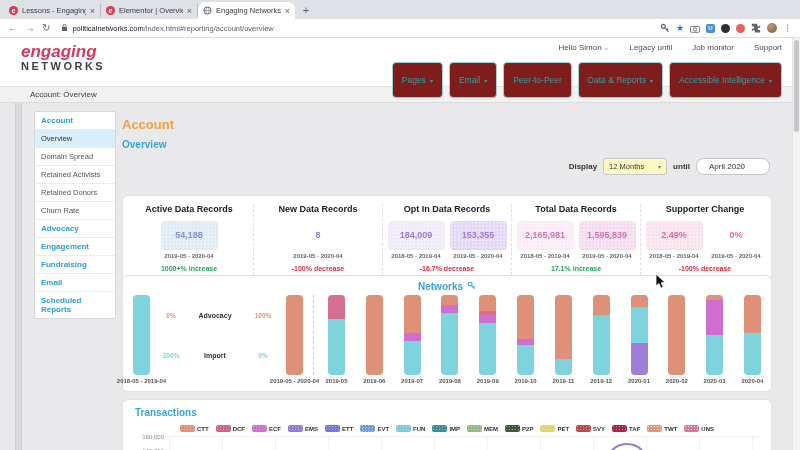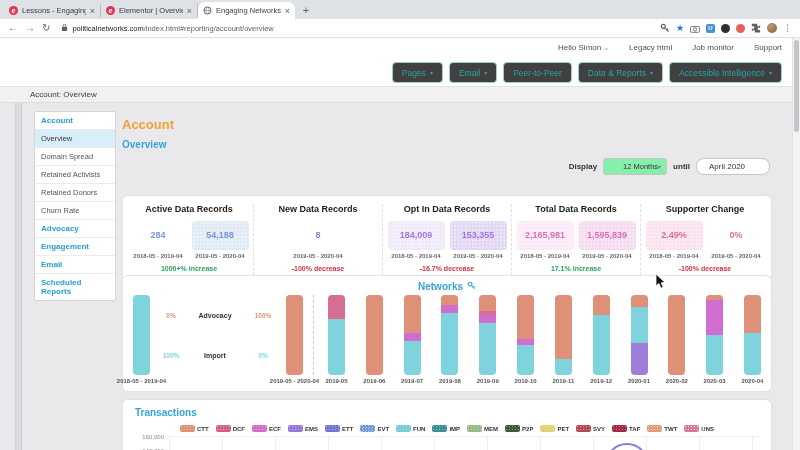--- a/index.html
+++ b/index.html
@@ -32,41 +32,41 @@
 
   
   .appheader{position:relative;height:48px;background:#fff}
   .logo{position:absolute;left:21px;top:5px;line-height:1}
   .logo .l1{color:#d63860;font-size:17px;font-weight:bold;font-style:italic;letter-spacing:0}
   .logo .l2{color:#3d434a;font-size:11px;font-weight:bold;letter-spacing:2.5px;margin-top:1px}
   .toplinks{position:absolute;top:5px;right:18px;display:flex;gap:20px;font-size:8px;color:#4a4f54}
   .toplink{cursor:pointer}
   .tcaret{color:#888;font-size:7px}
   .navbtns{position:absolute;top:24px;right:18px;display:flex;gap:6px}
-  .navbtn{border:1px solid #9ecfd2;color:#2aa1a8;border-radius:4px;height:21px;padding:0 9px;font-size:8.5px;display:flex;align-items:center;gap:4px;background:#404040;cursor:pointer}
+  .navbtn{border:1px solid #9ecfd2;color:#2aa1a8;border-radius:4px;height:36px;padding:0 9px;font-size:8.5px;display:flex;align-items:center;gap:4px;background:#7f1d1d;cursor:pointer}
   .ncaret{font-size:6px}
 
   .crumb{height:17px;background:#f1f1f2;border-top:1px solid #e3e3e4;border-bottom:1px solid #dcdcde;display:flex;align-items:center;padding-left:30px;font-size:8px;color:#3c3c3c}
 
   
   .page{position:relative;height:347px;background:#e9e9eb;overflow:hidden}
   .leftstrip{position:absolute;left:15px;top:0;width:7px;height:100%;background:#dadbde;border-left:1px solid #cfd0d3;border-right:1px solid #cfd0d3}
   .sidebar{position:absolute;left:34px;top:8px;width:82px;background:#fff;border:1px solid #d6d6d8;border-radius:2px}
   .sitem{padding:4px 6px;border-top:1px solid #ececee;cursor:pointer}
   .sitem:first-child{border-top:none}
   .sitem.section{color:#2b9ed3;font-weight:bold;font-size:8px}
   .sitem.sub{color:#555;font-size:7.5px}
   .sitem.sel{background:#d8eefb;color:#333}
 
   .main{position:absolute;left:122px;top:0;width:650px;height:347px}
   .ptitle{position:absolute;top:14px;left:0;color:#f2a233;font-size:13px;font-weight:bold}
   .stitle{position:absolute;top:36px;left:0;color:#36a4dc;font-size:10px;font-weight:bold}
   .disprow{position:absolute;top:55px;right:2px;display:flex;align-items:center;gap:6px}
   .dlabel{font-size:8px;font-weight:bold;color:#333}
-  .select{width:64px;height:17px;border:1px solid #c6c6c8;border-radius:3px;background:#86efac;font-size:7.5px;color:#333;display:flex;align-items:center;justify-content:flex-end;padding:4px 5px;cursor:pointer}
+  .select{width:64px;height:17px;border:1px solid #c6c6c8;border-radius:3px;background:#fef9c3;font-size:7.5px;color:#333;display:flex;align-items:center;justify-content:space-between;padding:4px 5px;cursor:pointer}
   .car{font-size:6px;color:#777}
   .inputbox{width:74px;height:17px;border:1px solid #c6c6c8;border-radius:8px;background:#fff;font-size:8px;color:#333;display:flex;align-items:center;padding:0 12px}
 
   .panel{position:absolute;left:0;width:650px;background:#fff;border:1px solid #e2e2e4;border-radius:6px}
   .statspanel{top:92px;height:86px;display:flex;padding:8px 2px 0}
   .card{flex:1;text-align:center;padding:0 3px}
   .card + .card{border-left:1px dashed #e0e0e2}
   .ctitle{font-size:9px;font-weight:bold;color:#1c1c1e;margin-bottom:7px}
   .crow{display:flex;justify-content:center;gap:5px}
   .ccell{width:57px}
@@ -166,23 +166,27 @@
       <span class="extc" style="background:#e8605a"></span>
       <span><svg width="10" height="10" viewBox="0 0 12 12">
             <path d="M4.5 1h3v1.6a1.4 1.4 0 0 0 2.8 0H11v3H9.4a1.4 1.4 0 0 0 0 2.8H11v3H4.5V9.8a1.4 1.4 0 0 0-2.8 0H1v-3h1.6a1.4 1.4 0 0 0 0-2.8H1v-3h3.5z" fill="#5f6368"></path>
           </svg></span>
       <span class="avatar"></span>
       <span class="dots3">⋮</span>
     </div>
   </div>
 
   <div class="appheader">
+    <div class="logo">
+      <div class="l1">engaging</div>
+      <div class="l2">NETWORKS</div>
+    </div>
     <div class="toplinks" id="toplinks">
         <span class="toplink">Hello Simon<span class="tcaret"> ⌄</span></span>
-        <span class="toplink">Legacy html</span>
+        <span class="toplink">Legacy until</span>
         <span class="toplink">Job monitor</span>
         <span class="toplink">Support</span>
       </div>
     <div class="navbtns" id="navbtns">
         <div class="navbtn">
           <span>Pages</span>
           <span class="ncaret">▾</span>
         </div>
         <div class="navbtn">
           <span>Email</span>
@@ -210,20 +214,21 @@
     <div class="leftstrip"></div>
     <div class="sidebar" id="sidebar">
         <div class="sitem section">Account</div>
         <div class="sitem sub sel">Overview</div>
         <div class="sitem sub">Domain Spread</div>
         <div class="sitem sub">Retained Activists</div>
         <div class="sitem sub">Retained Donors</div>
         <div class="sitem sub">Churn Rate</div>
         <div class="sitem section">Advocacy</div>
         <div class="sitem section">Engagement</div>
+        <div class="sitem section">Fundraising</div>
         <div class="sitem section">Email</div>
         <div class="sitem section">Scheduled Reports</div>
       </div>
 
     <div class="main">
       <div class="ptitle">Account</div>
       <div class="stitle">Overview</div>
 
       <div class="disprow">
         <span class="dlabel">Display</span>
@@ -234,24 +239,20 @@
         <span class="dlabel">until</span>
         <div class="inputbox">
           <span>April 2020</span>
         </div>
       </div>
 
       <div class="panel statspanel" id="stats">
           <div class="card">
             <div class="ctitle">Active Data Records</div>
             <div class="crow">
-              <div class="ccell">
-                <div class="cval" style="color: rgb(123, 151, 216);">284</div>
-                <div class="cdate">2018-05 - 2019-04</div>
-              </div>
               <div class="ccell">
                 <div class="cval dotted" style="color: rgb(123, 151, 216); background-color: rgb(224, 234, 244);">54,188</div>
                 <div class="cdate">2019-05 - 2020-04</div>
               </div>
             </div>
             <div class="cchange" style="color: rgb(39, 163, 95);">1000+% increase</div>
           </div>
           <div class="card">
             <div class="ctitle">New Data Records</div>
             <div class="crow">

